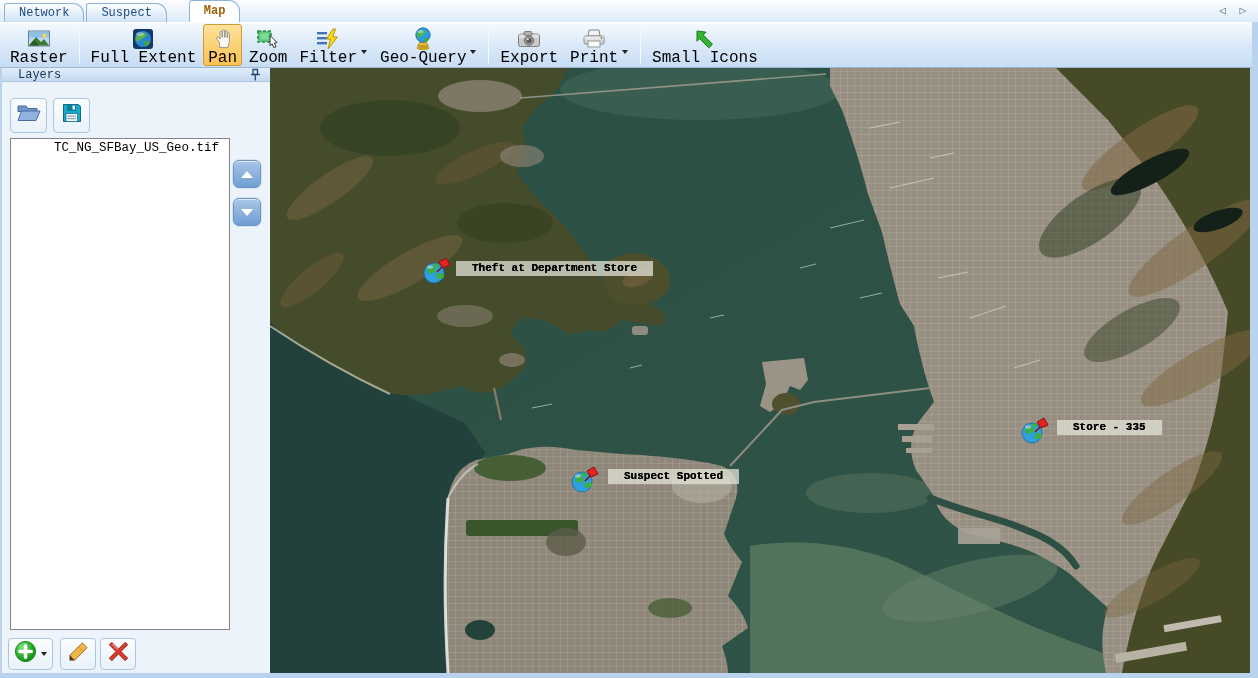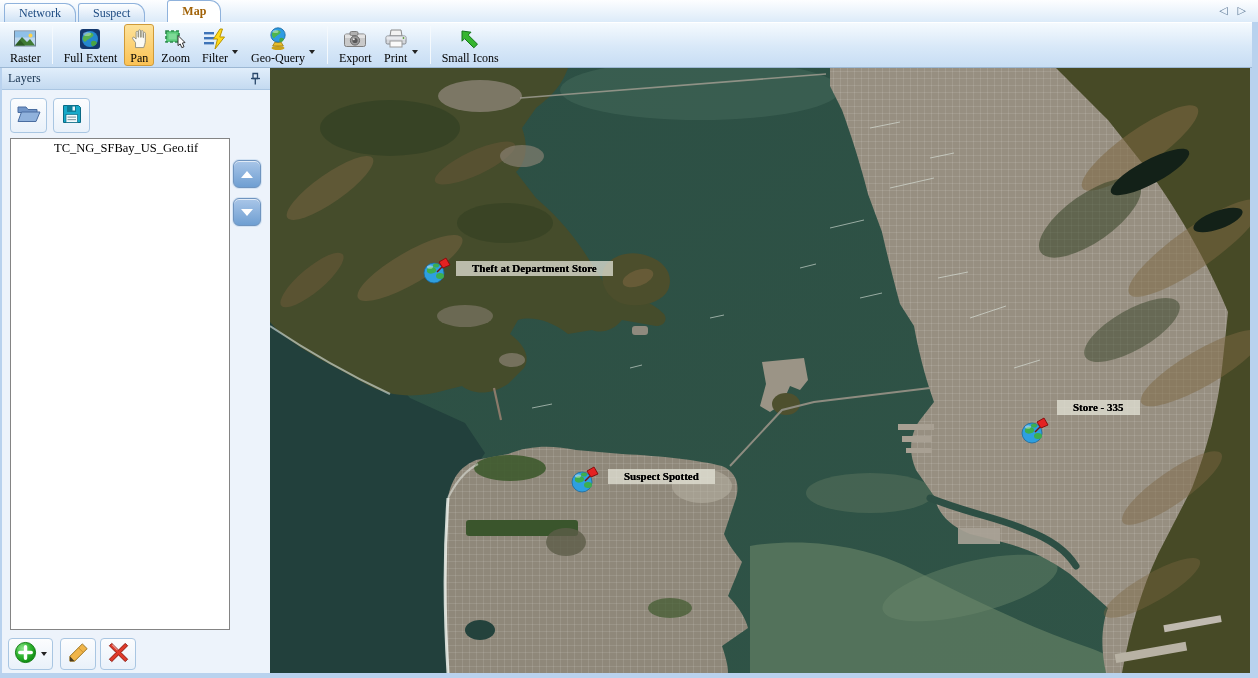--- a/index.html
+++ b/index.html
@@ -1,19 +1,19 @@
 <!DOCTYPE html>
 <html><head>
 <meta charset="utf-8">
 <style>
   html,body{margin:0;padding:0;background:#8f9aa6;}
   *{box-sizing:border-box;}
   .window{
     position:relative;width:1258px;height:678px;background:#b9d2ee;
-    font-family:Liberation Serif, serif;overflow:hidden;
+    font-family:Liberation Mono, monospace;overflow:hidden;
     -webkit-user-select:none;user-select:none;
   }
   
   .tabstrip{
     position:absolute;left:0;top:0;width:1258px;height:22px;
     background:linear-gradient(#fdfeff,#dcebf9);
     display:flex;align-items:flex-end;padding-left:4px;
   }
   .tab{
     height:19px;border:1px solid #8fb2dc;border-bottom:none;
@@ -35,36 +35,36 @@
     background:linear-gradient(#f5fafe,#d8e8f8 55%,#c7ddf4);
     border-bottom:1px solid #9db8d4;border-top:1px solid #fff;
     display:flex;align-items:center;padding-left:4px;
   }
   .tbtn{
     display:flex;align-items:center;height:42px;padding:1px 4px;margin:0 1px;
     border:1px solid transparent;border-radius:3px;
   }
   .tbtn .tcol{display:flex;flex-direction:column;align-items:center;justify-content:flex-end;height:40px;}
   .tbtn .ticon{height:25px;display:flex;align-items:center;justify-content:center;}
-  .tbtn .tlabel{font-size:12px;color:#000;line-height:14px;white-space:nowrap;text-align:center;}
+  .tbtn .tlabel{font-size:16px;color:#000;line-height:14px;white-space:nowrap;text-align:center;}
   .tbtn.active{
     background:linear-gradient(#fde29a,#fbc254);
     border-color:#cf9a38;
   }
   .darrow{
     width:0;height:0;border-left:3.5px solid transparent;border-right:3.5px solid transparent;
     border-top:4px solid #222;margin:14px 1px 0 4px;align-self:center;
   }
   .tsep{width:1px;height:38px;background:#a7bed8;border-right:1px solid #f4f9fd;margin:0 5px;}
   
   .panel{position:absolute;left:2px;top:68px;width:268px;height:605px;background:#edf3fb;}
   .panel-header{
-    height:22px;background:linear-gradient(#e1eefb,#c4daf0);
+    height:14px;background:linear-gradient(#e1eefb,#c4daf0);
     border-bottom:1px solid #aac6e2;display:flex;align-items:center;
-    padding:0 9px 0 6px;font-size:12px;color:#15314e;
+    padding:0 9px 0 16px;font-size:12px;color:#15314e;
   }
   .pin{margin-left:auto;display:flex;}
   .pbtn{
     position:absolute;background:linear-gradient(#fcfdfe,#e9f1fa);
     border:1px solid #a9c6e2;border-radius:4px;
     display:flex;align-items:center;justify-content:center;
   }
   .listbox{
     position:absolute;left:8px;top:70px;width:220px;height:492px;
     background:#fff;border:1px solid #848484;font-size:12.5px;overflow:hidden;
@@ -460,16 +460,16 @@
       <svg width="30" height="30" viewBox="0 0 30 30">
         <circle cx="12" cy="17" r="10" fill="#2e9fe0" stroke="#1a6aa0" stroke-width=".8"></circle>
         <path d="M5,13 q4,-3.5 7,-1.5 q4,2 1,5 q-5,2.5 -8,-.5 z" fill="#3cae4e"></path>
         <ellipse cx="18" cy="20" rx="4" ry="3" fill="#3cae4e"></ellipse>
         <ellipse cx="14" cy="9.5" rx="3" ry="2" fill="#3cae4e"></ellipse>
         <ellipse cx="8" cy="11" rx="3" ry="1.8" fill="rgba(255,255,255,.4)"></ellipse>
         <line x1="20" y1="11" x2="15" y2="16" stroke="#7a1010" stroke-width="1.5"></line>
         <polygon points="17,6 24,2 28,9 21,12" fill="#e42222" stroke="#8a0f0f" stroke-width="1"></polygon>
       </svg>
     </div>
-    <div class="map-label" style="left:787px;top:332px;">Store - 335</div>
+    <div class="map-label" style="left:787px;top:352px;">Store - 335</div>
   </div>
 
 </div>
 
 </body></html>

